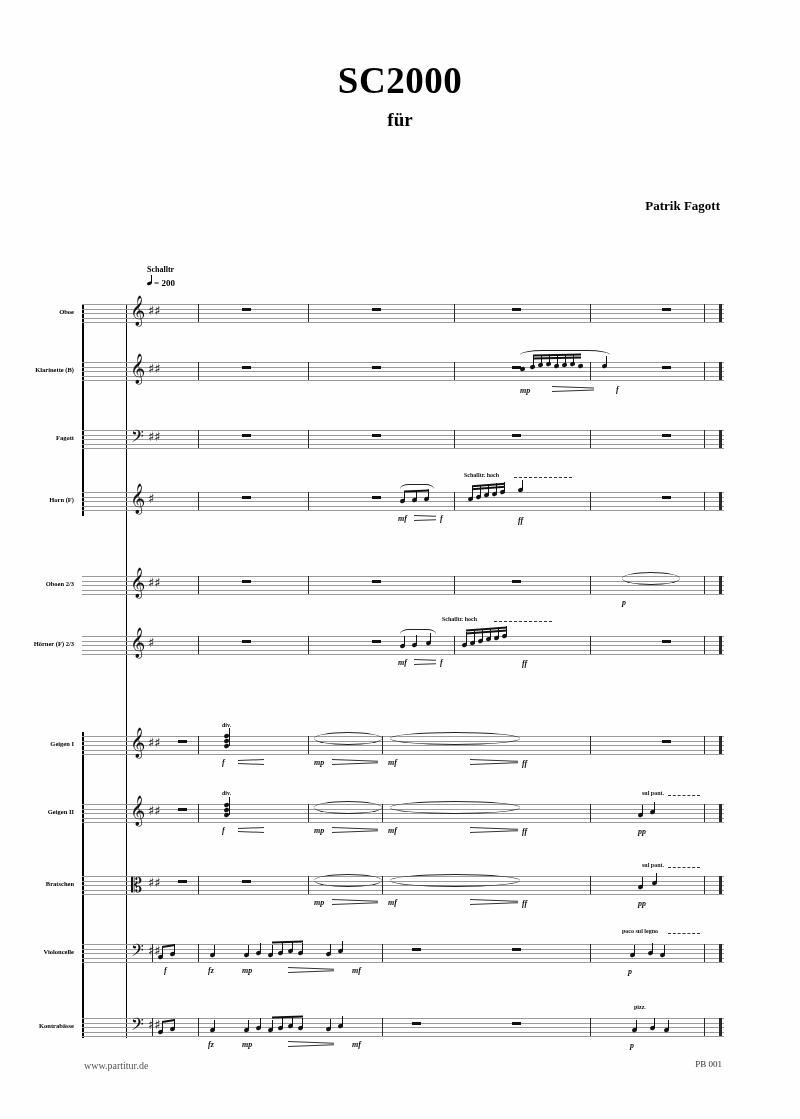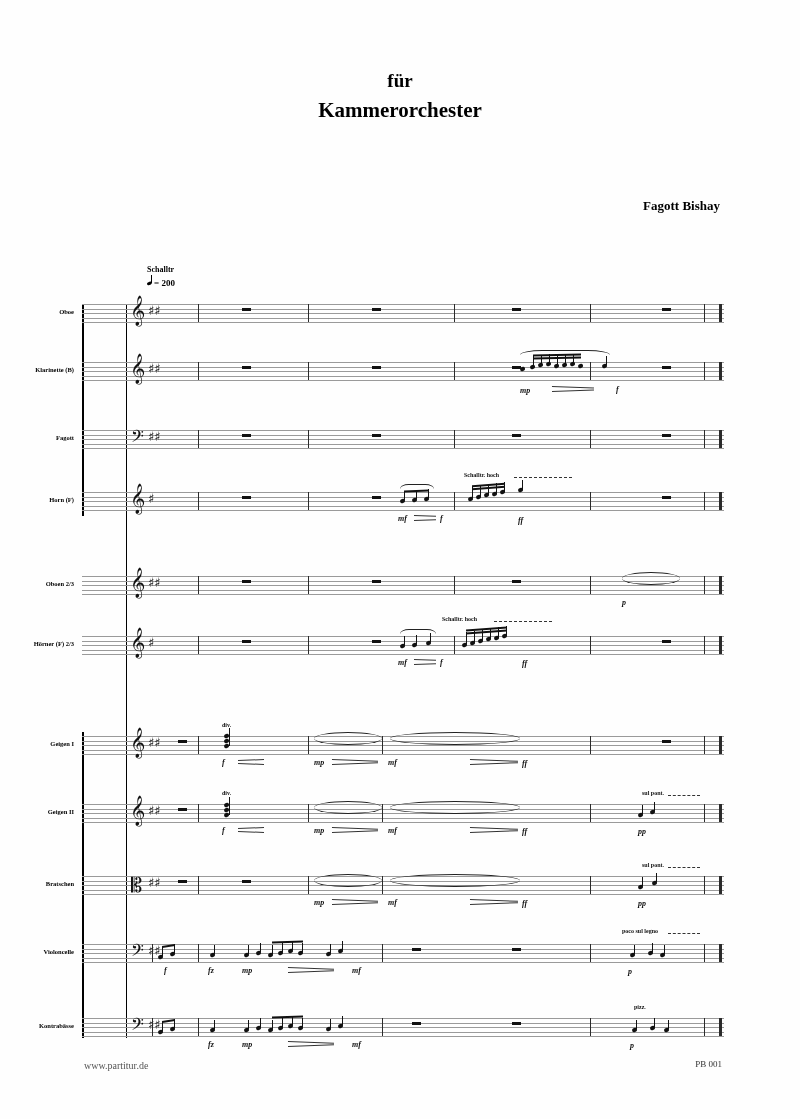--- a/index.html
+++ b/index.html
@@ -268,24 +268,24 @@
     font-size: 9px;
     color: #333;
   }
 </style>
 </head>
 <body>
 
 <div class="page">
 
   <div class="title-block">
+    <div class="main-title">SC2000</div>
     <div class="sub-title-1">für</div>
-    <div class="sub-title-2">Kammerorchester</div>
   </div>
-  <div class="composer">Fagott Bishay</div>
+  <div class="composer">Patrik Fagott</div>
 
   <div class="tempo-word">Schalltr</div>
   <div class="tempo-metro"><span class="notehead"></span><span>= 200</span></div>
 
   <div class="score">
 
     <div class="spine" style="left:0px; top:8px; width:2.2px; height:212px;"></div>
     <div class="spine" style="left:0px; top:436px; height:306px; width:2.2px;"></div>
     <div class="spine" style="left:44px; top:8px; width:1px; height:734px;"></div>
 

